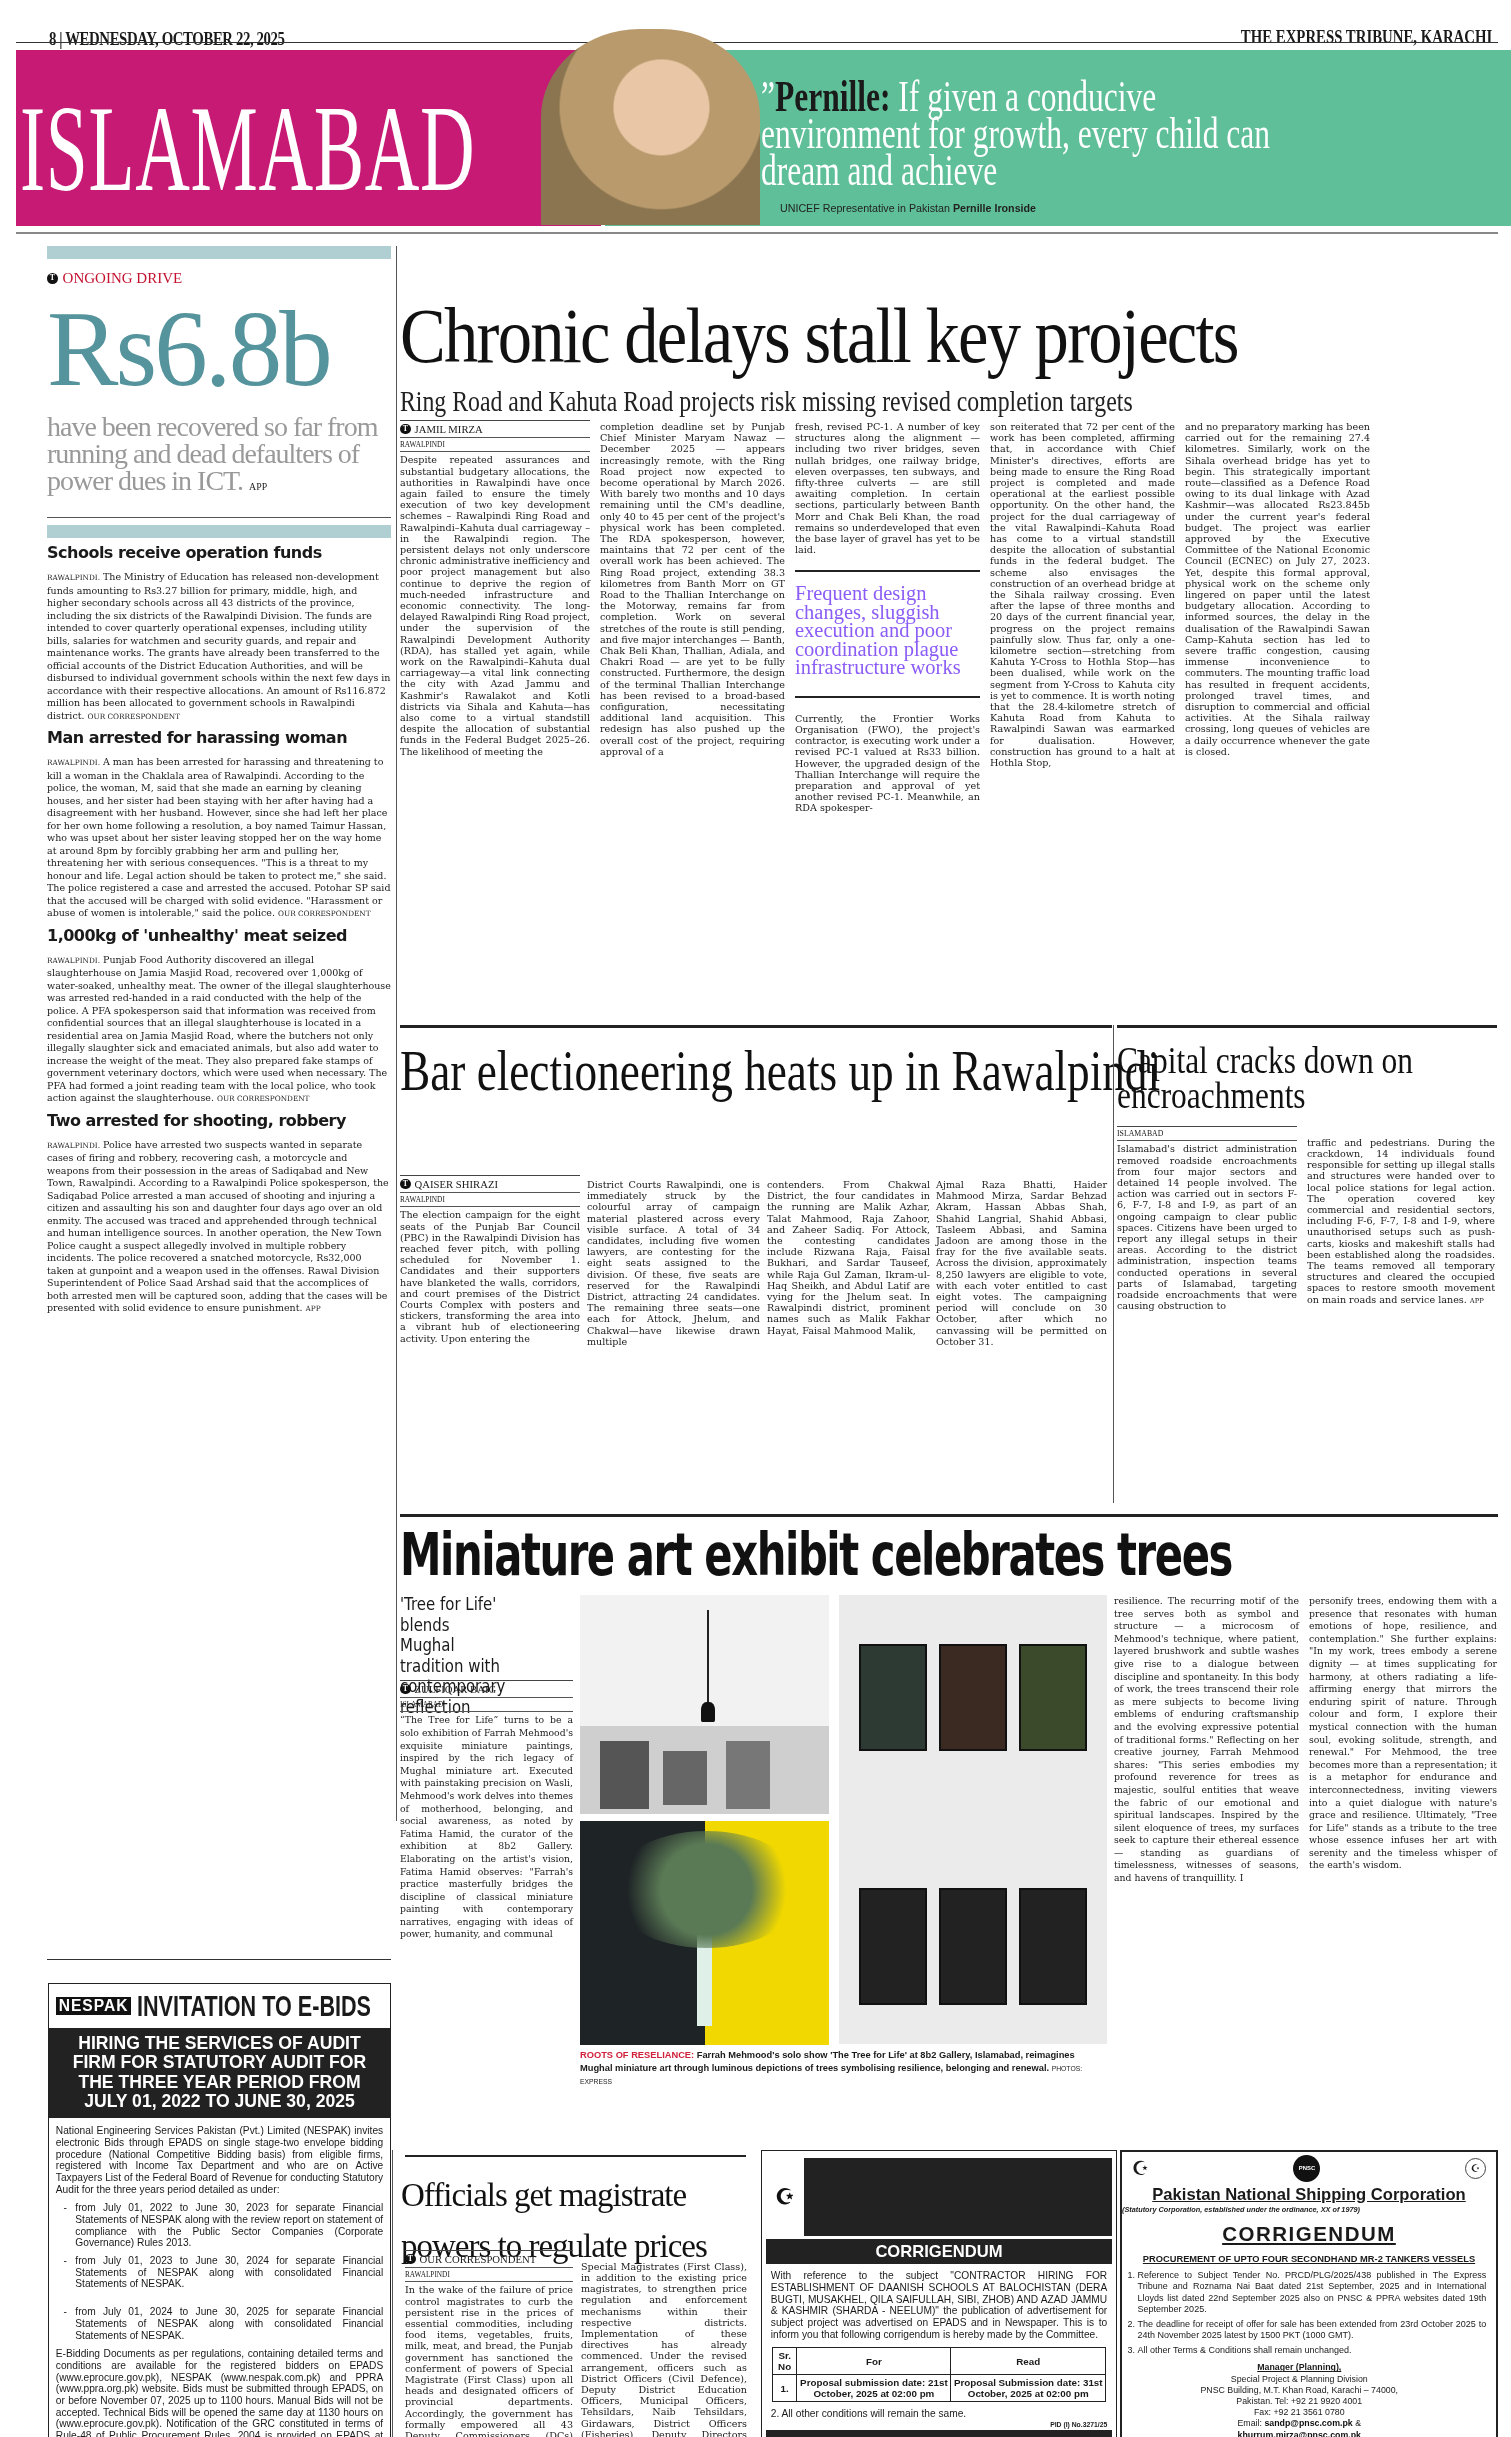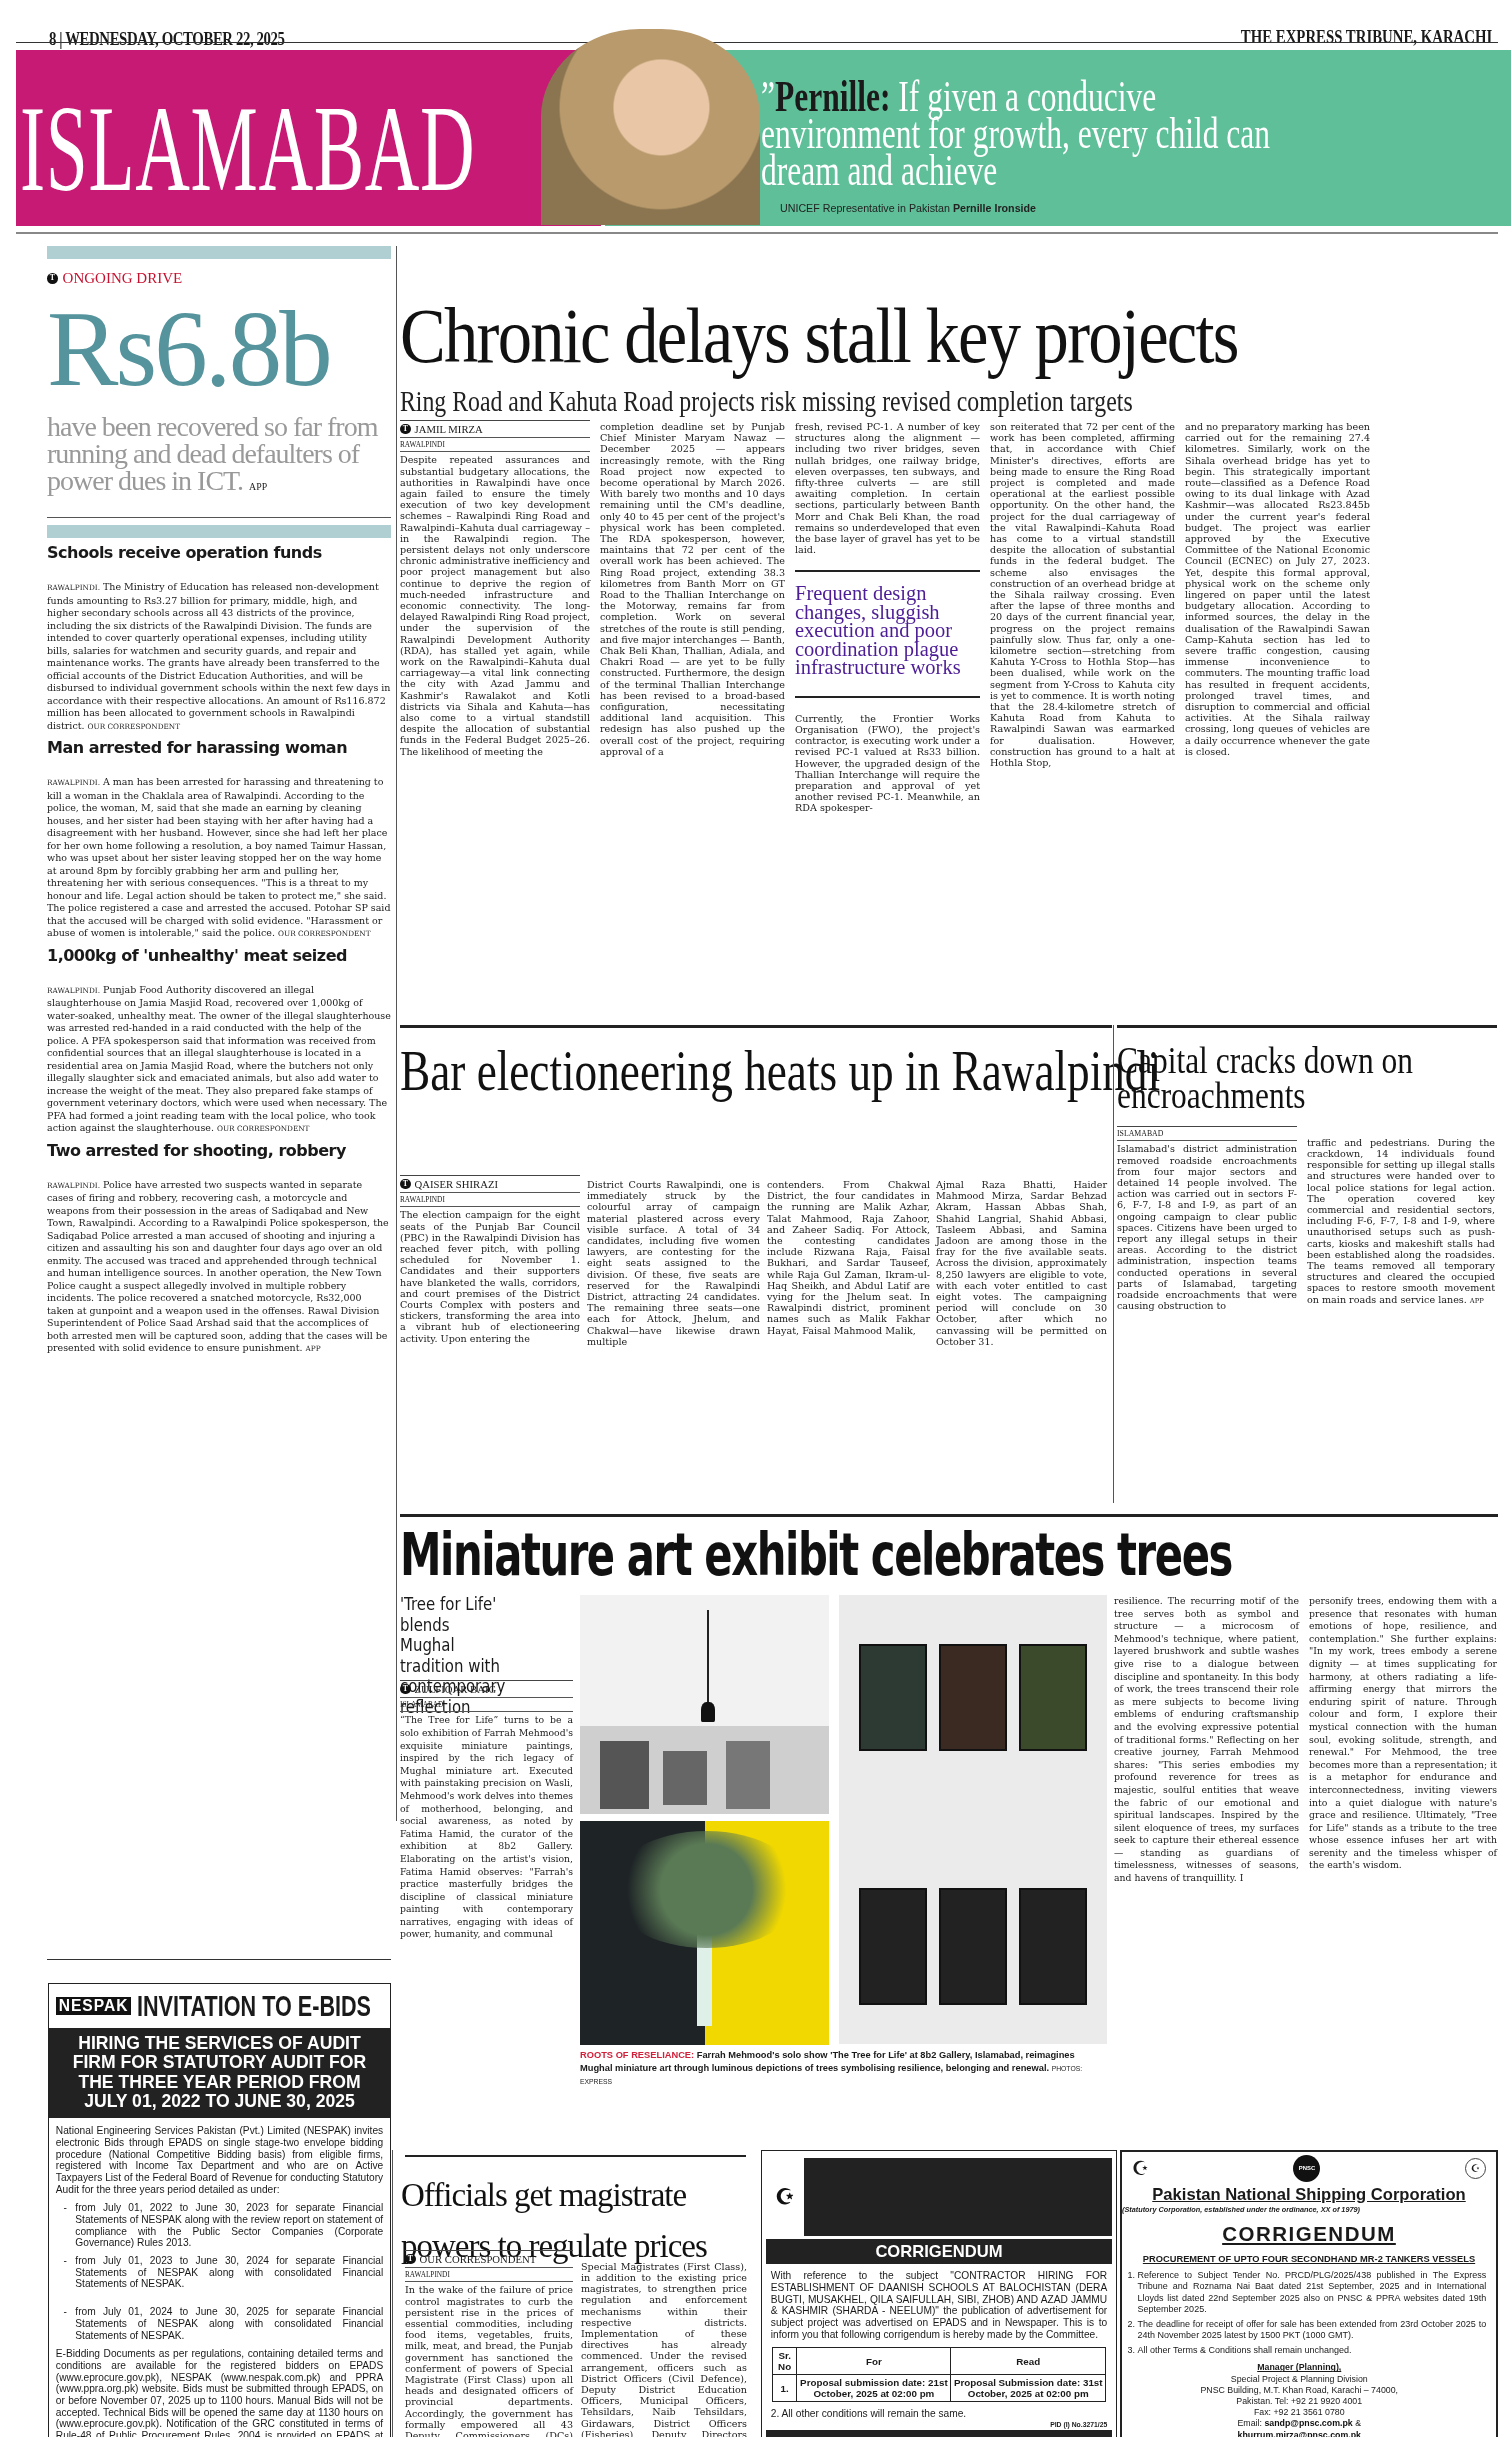--- a/index.html
+++ b/index.html
@@ -17,30 +17,30 @@
 .quote b{color:#1a1a1a}
 .quote-src{left:780px;top:202px;font-family:"Liberation Sans",sans-serif;font-size:10.7px;color:#222}
 .leftcol{left:47px;top:246px;width:344px}
 .bluebar{height:13px;background:#afcfd3}
 .kicker{font-family:"Liberation Serif",serif;font-size:15px;color:#c41230;margin-top:10.7px;display:flex;align-items:center;gap:4.9px}
 .tlogo{display:inline-block;width:10.7px;height:10.7px;border-radius:50%;background:#111;color:#fff;font-size:7.8px;text-align:center;line-height:10.7px;font-weight:bold}
 .bignum{font-family:"Liberation Serif",serif;font-size:107px;color:#56949d;line-height:1;margin-top:9.8px;letter-spacing:-2.9px}
 .bigsub{font-family:"Liberation Serif",serif;font-size:28px;color:#999;line-height:27px;letter-spacing:-1px;margin-top:9.8px}
 .bigsub small{font-size:9.8px;color:#222;letter-spacing:0}
 .brief-h{font-family:"DejaVu Sans",sans-serif;font-weight:bold;font-size:16px;margin-top:5px;letter-spacing:-0.5px}
-.brief-p{font-size:9.5px;line-height:12.5px;margin-top:19px}
+.brief-p{font-size:9.5px;line-height:12.5px;margin-top:9px}
 .brief-p .dl{font-size:7.3px}
 .brief-p .cr{font-size:7.3px}
 .vline{background:#555;width:1px}
 .h1{font-family:"Liberation Serif",serif;color:#111;line-height:1}
 .deck{font-family:"Liberation Serif",serif;font-size:29px;color:#222}
 .byline{font-family:"Liberation Serif",serif;font-size:10.7px;border-top:1px solid #444;border-bottom:1px solid #555;padding:2px 0;display:flex;gap:3.9px;align-items:center}
 .dateline{font-family:"Liberation Serif",serif;font-size:7.3px;border-bottom:1px solid #555;padding:2px 0 2.4px}
 .col{font-size:9.6px;line-height:11.2px;text-align:justify}
-.pullq{font-family:"Liberation Serif",serif;color:#4c1d95;font-size:20.5px;line-height:18.5px;border-top:2.9px solid #222;border-bottom:2.9px solid #222;padding:12.2px 0 19.5px}
+.pullq{font-family:"Liberation Serif",serif;color:#8b5cf6;font-size:20.5px;line-height:18.5px;border-top:2.9px solid #222;border-bottom:2.9px solid #222;padding:12.2px 0 19.5px}
 .photo{background:#ddd;overflow:hidden}
 .caption{font-family:"Liberation Sans",sans-serif;font-weight:bold;font-size:9.3px;line-height:12.7px}
 .caption .lab{color:#d0203a}
 .ad{border:2px solid #222;background:#fff;font-family:"Liberation Sans",sans-serif}
 .adblack{background:#222;color:#fff;text-align:center;font-weight:bold;font-family:"Liberation Sans",sans-serif}
 table.corr{border-collapse:collapse;width:100%;font-family:"Liberation Sans",sans-serif;font-size:9.8px;font-weight:bold;text-align:center}
 table.corr td,table.corr th{border:1px solid #222;padding:2px}
 </style>
 </head>
 <body>

